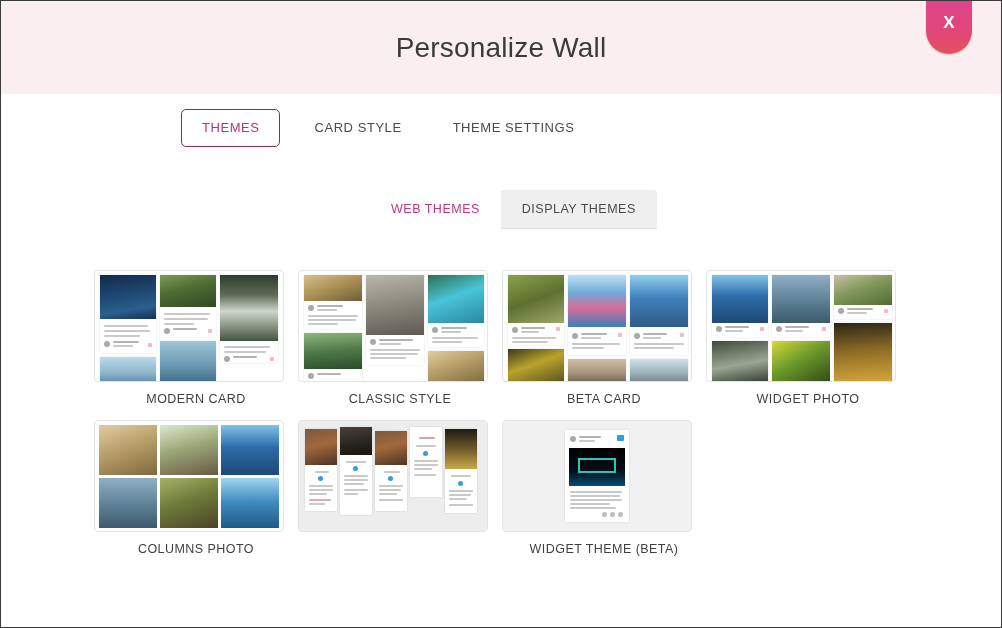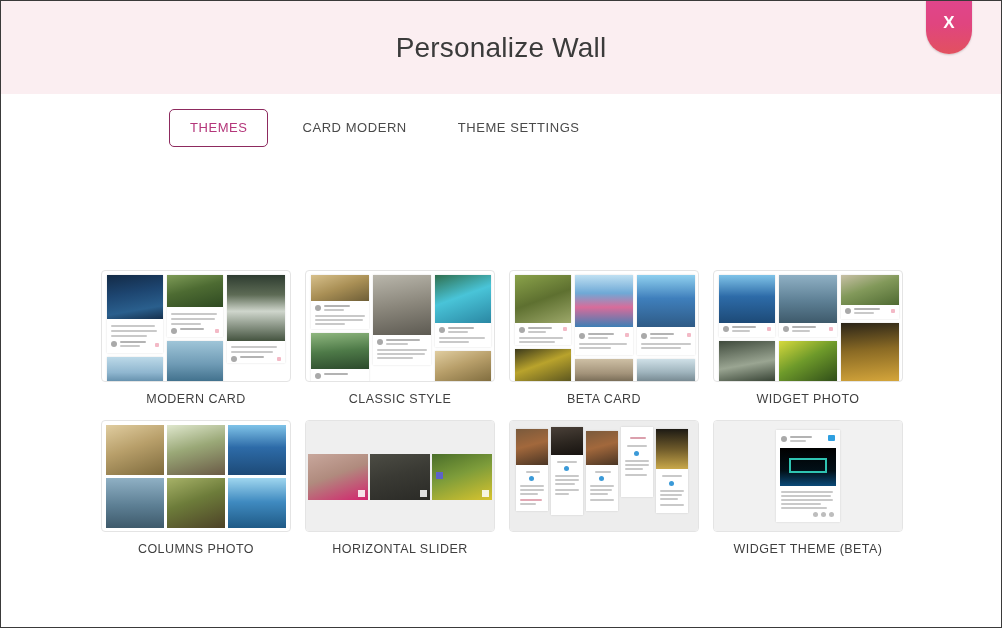--- a/index.html
+++ b/index.html
@@ -74,21 +74,21 @@
   
   .main-tabs {
     position: absolute;
     left: 0; top: 93px;
     width: 1000px;
     height: 76px;
     background: #ffffff;
   }
   .main-tabs-inner {
     position: absolute;
-    left: 168px;
+    left: 180px;
     top: 15px;
     display: flex;
     align-items: center;
     text-align: center;
   }
   .main-tab {
     font-size: 13px;
     letter-spacing: .55px;
     color: #4a4a4a;
     padding: 11px 16px;
@@ -144,21 +144,20 @@
     top: 269px;
     width: 816px;
     display: flex;
     flex-wrap: wrap;
   }
   .theme-cell {
     width: 204px;
     box-sizing: border-box;
     display: flex;
     flex-direction: column;
-    align-items: center;
     margin-bottom: 13px;
   }
   .theme-thumb {
     width: 190px;
     height: 112px;
     box-sizing: border-box;
     border: 1px solid #e4e4e4;
     border-radius: 4px;
     background: #ffffff;
     overflow: hidden;
@@ -231,25 +230,29 @@
   <div class="modal-header">
     <div class="modal-title">Personalize Wall</div>
   </div>
   <div class="close-tab">
     <span>X</span>
   </div>
 
   <div class="main-tabs">
     <div class="main-tabs-inner">
       <div class="main-tab active">THEMES</div>
-      <div class="main-tab">CARD MODERN</div>
+      <div class="main-tab">CARD STYLE</div>
       <div class="main-tab">THEME SETTINGS</div>
     </div>
   </div>
 
+  <div class="sub-tabs">
+    <div class="sub-tab active">WEB THEMES</div>
+    <div class="sub-tab">DISPLAY THEMES</div>
+  </div>
 
   <div class="theme-grid">
 
     <div class="theme-cell">
       <div class="theme-thumb">
         <div class="tpad">
           <div class="cardbg" style="left:0;top:0;width:56px;height:78px;">
             <div class="tile" style="left:0;top:0;width:56px;height:44px;">
                 <div class="ph g-night"></div>
               </div>
@@ -474,40 +477,20 @@
               <div class="ph g-nest"></div>
             </div>
           <div class="tile" style="left:122px;top:53px;width:58px;height:50px;">
               <div class="ph g-coast"></div>
             </div>
         </div>
       </div>
       <div class="theme-label">COLUMNS PHOTO</div>
     </div>
 
-    <div class="theme-cell">
-      <div class="theme-thumb">
-        <div class="tpad" style="left:0;top:0;right:0;bottom:0;background:#efefef;">
-          <div class="tile" style="left:2px;top:33px;width:60px;height:46px;">
-              <div class="ph g-pink"></div>
-            <div style="position:absolute;right:3px;bottom:3px;width:7px;height:7px;background:#ffffff;opacity:.85;"></div>
-          </div>
-          <div class="tile" style="left:64px;top:33px;width:60px;height:46px;">
-              <div class="ph g-moth"></div>
-            <div style="position:absolute;right:3px;bottom:3px;width:7px;height:7px;background:#ffffff;opacity:.85;"></div>
-          </div>
-          <div class="tile" style="left:126px;top:33px;width:60px;height:46px;">
-              <div class="ph g-finch"></div>
-            <div style="position:absolute;left:4px;top:18px;width:7px;height:7px;background:#5e63c8;"></div>
-            <div style="position:absolute;right:3px;bottom:3px;width:7px;height:7px;background:#ffffff;opacity:.85;"></div>
-          </div>
-        </div>
-      </div>
-      <div class="theme-label">HORIZONTAL SLIDER</div>
-    </div>
 
     <div class="theme-cell">
       <div class="theme-thumb">
         <div class="tpad" style="left:0;top:0;right:0;bottom:0;background:#ededed;">
           <div class="cardbg" style="left:6px;top:8px;width:32px;height:82px;">
             <div class="tile" style="left:0;top:0;width:32px;height:36px;">
                 <div class="ph g-person"></div>
               </div>
             <div class="ln" style="left:10px;top:42px;width:14px;"></div>
             <div class="av" style="left:13px;top:47px;width:5px;height:5px;background:#3b9ad8;"></div>

